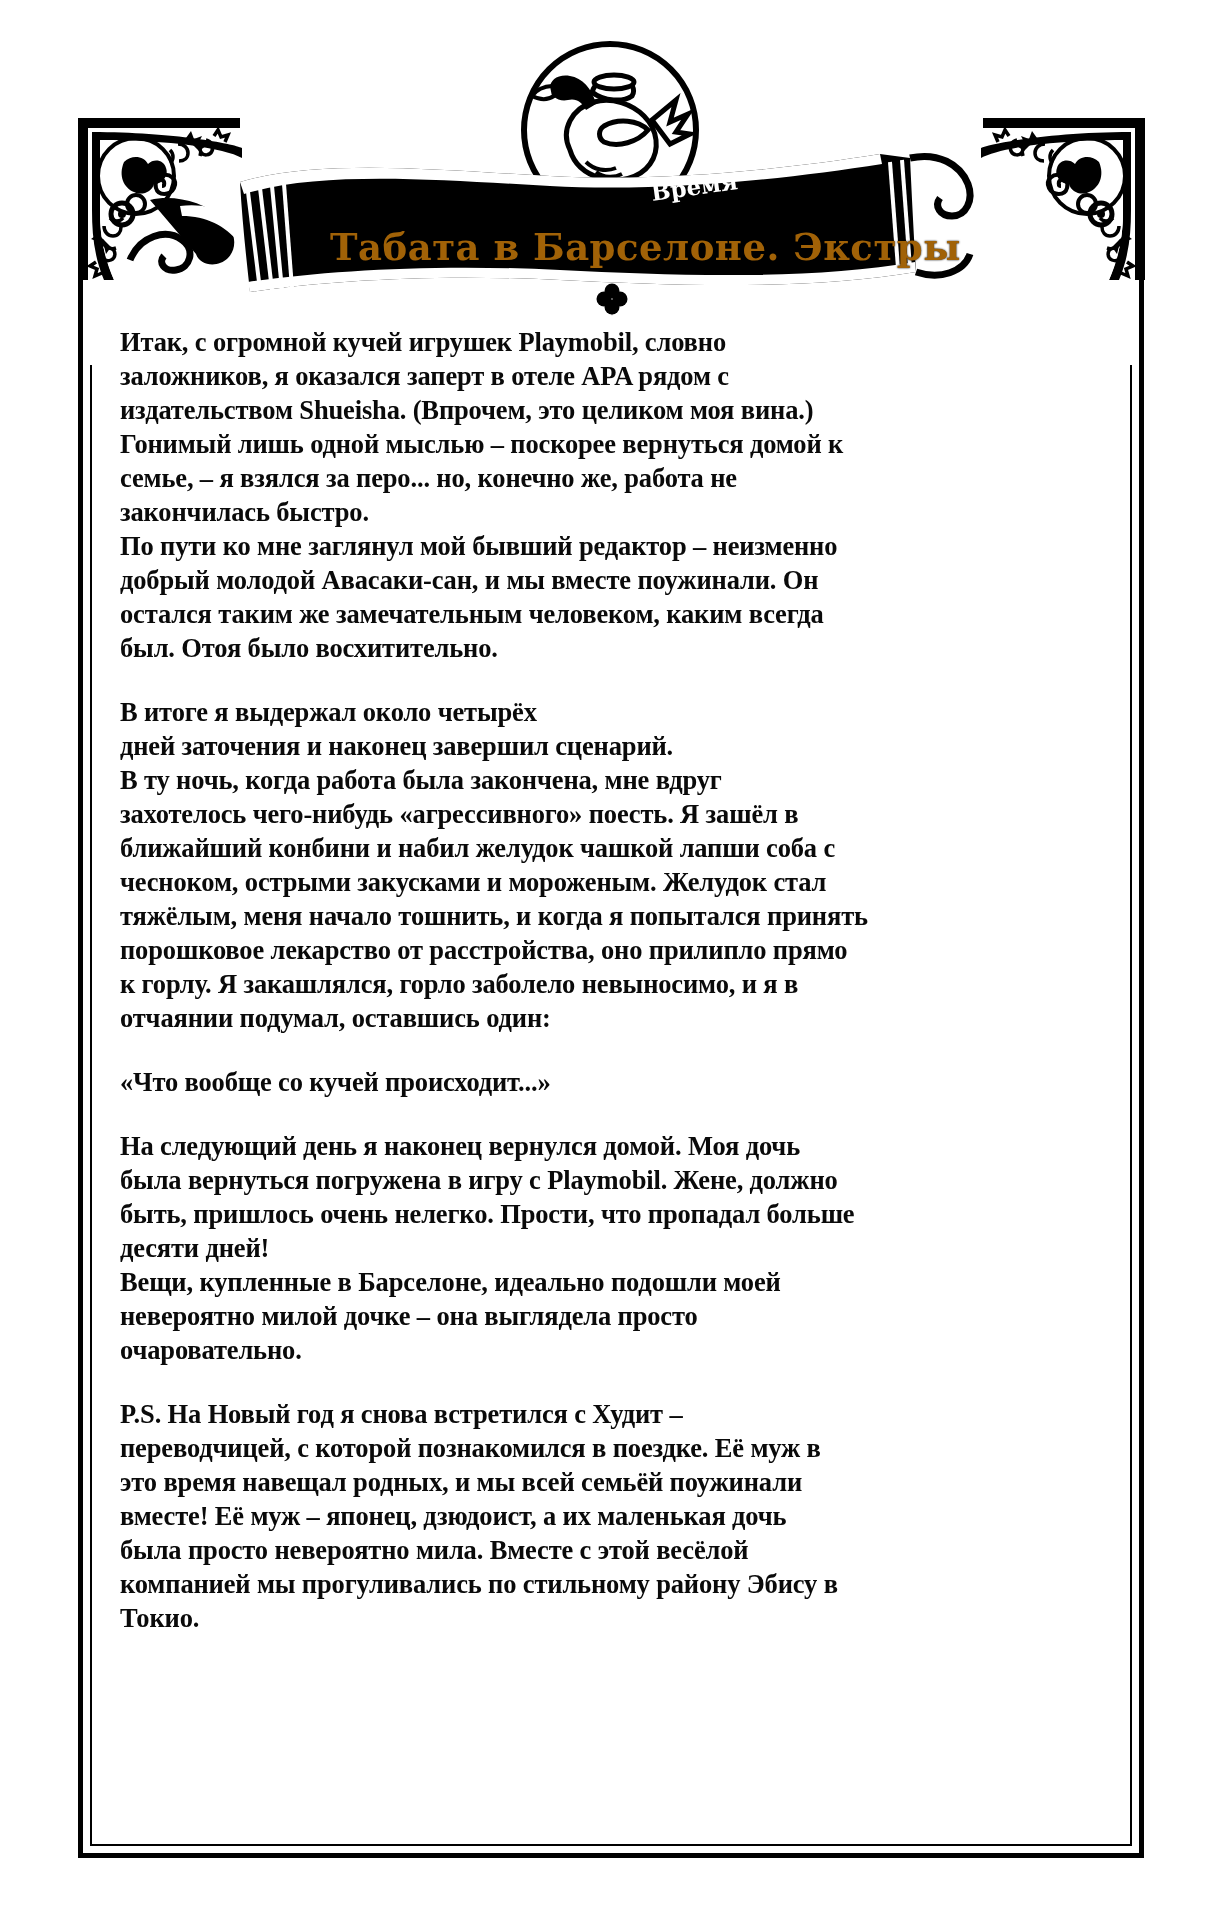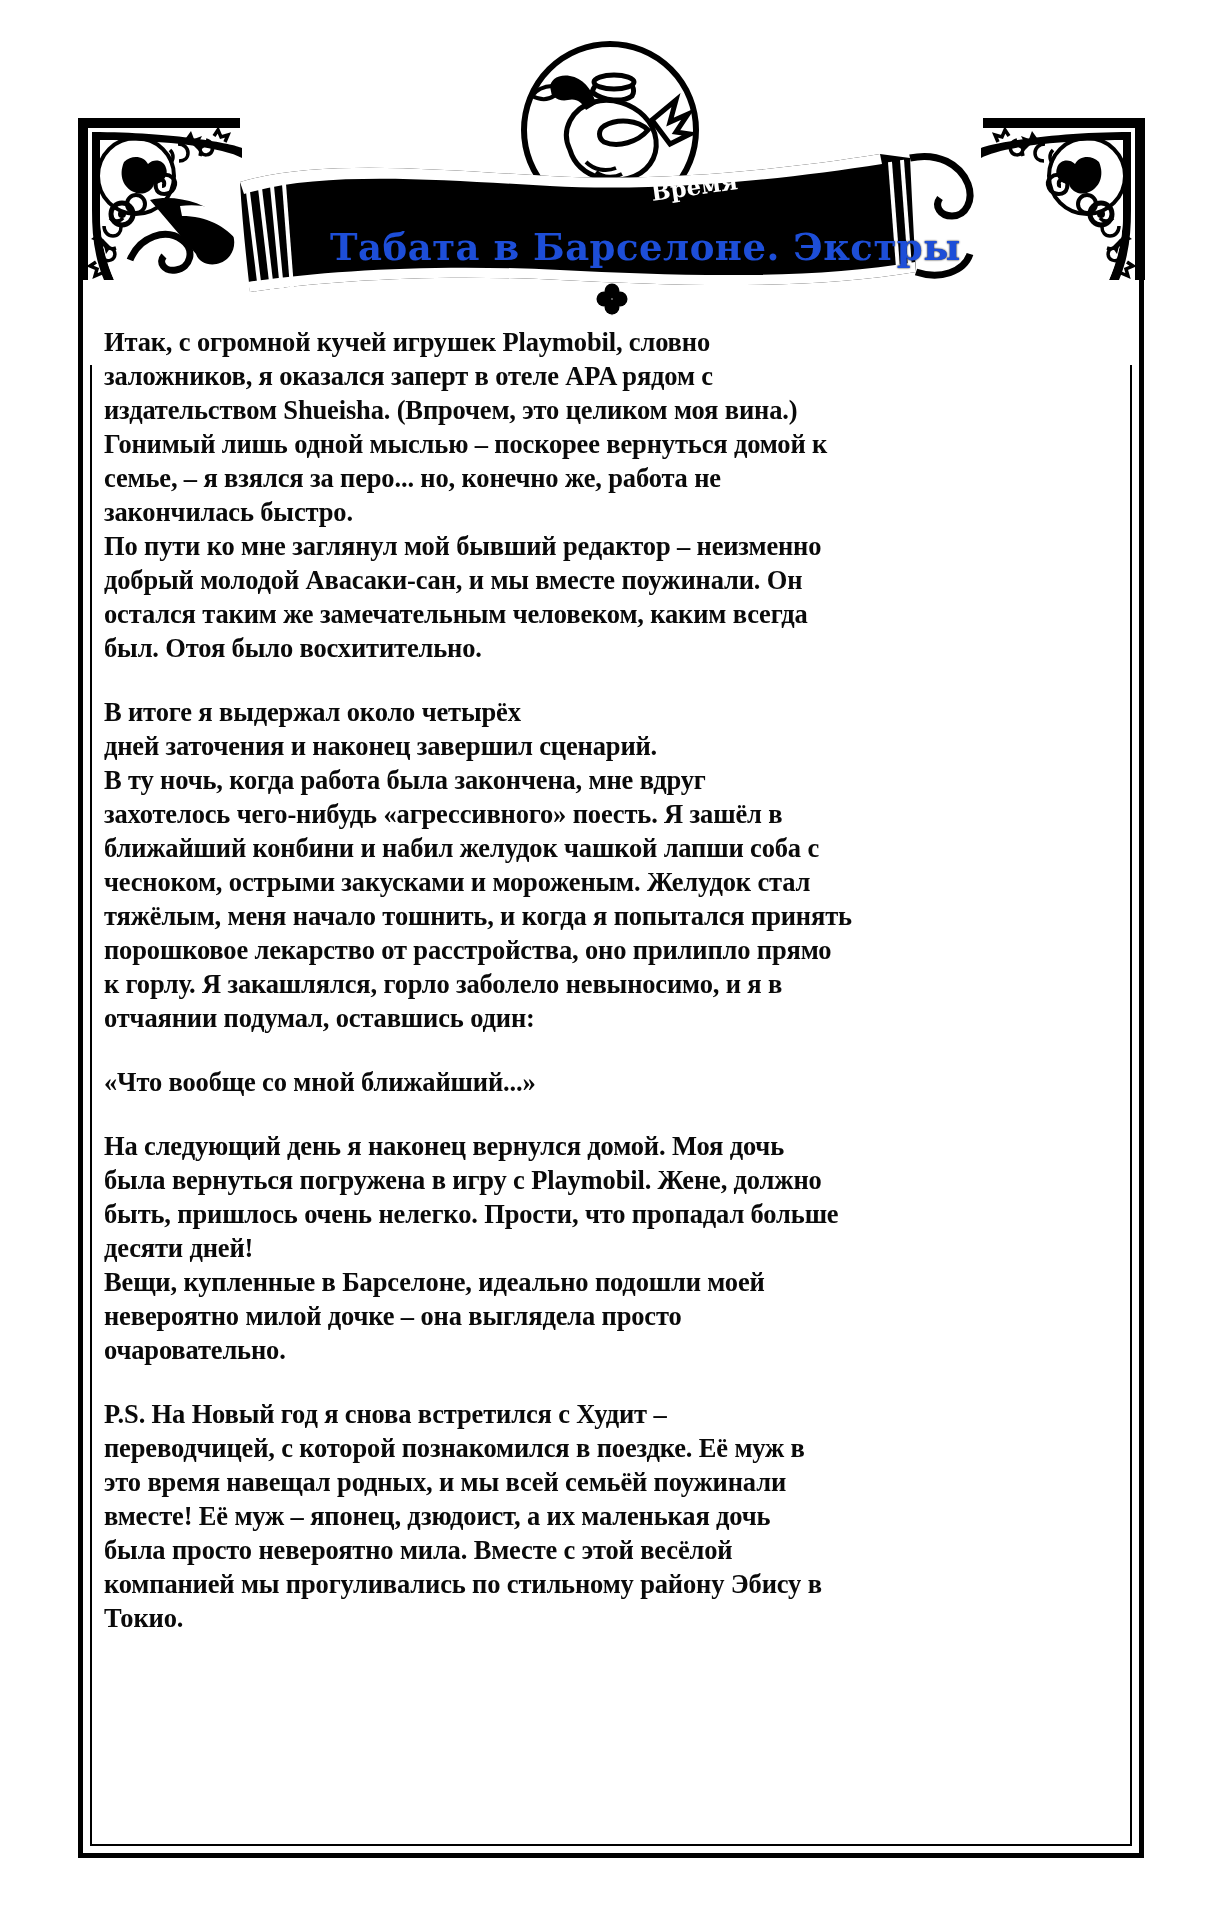--- a/index.html
+++ b/index.html
@@ -24,39 +24,39 @@
   .vignette{position:absolute;left:500px;top:30px;width:220px;height:200px;}
   .vignette svg{display:block;}
 
   
   .banner{position:absolute;left:120px;top:140px;width:860px;height:160px;}
   .banner svg{display:block;}
 
   .banner-title{
     position:absolute;left:330px;top:225px;width:520px;
     font-family:"DejaVu Serif",serif;
-    font-size:37px;font-weight:700;color:#1d4ed8;
+    font-size:37px;font-weight:700;color:#a16207;
     letter-spacing:0.5px;white-space:nowrap;
     text-shadow:0 0 2px #000;
   }
   .banner-sup{
     position:absolute;left:653px;top:179px;
     font-family:"DejaVu Serif",serif;
     font-size:23px;font-weight:700;color:#fff;
     transform:rotate(-8deg);transform-origin:left bottom;
     white-space:nowrap;
   }
 
   
   .divider{position:absolute;left:0;top:282px;width:1223px;text-align:center;}
   .clover{display:inline-block;width:34px;height:34px;}
 
   
   .body{
-    position:absolute;left:104px;top:325px;width:800px;
+    position:absolute;left:120px;top:325px;width:800px;
   }
   .para{
     font-family:"Liberation Serif",serif;
     font-size:26.5px;
     line-height:34px;
     font-weight:700;
     color:#0a0a0a;
     margin:0 0 0 0;
     letter-spacing:-0.15px;
     white-space:pre-line;
@@ -199,21 +199,21 @@
 дней заточения и наконец завершил сценарий.
 В ту ночь, когда работа была закончена, мне вдруг
 захотелось чего-нибудь «агрессивного» поесть. Я зашёл в
 ближайший конбини и набил желудок чашкой лапши соба с
 чесноком, острыми закусками и мороженым. Желудок стал
 тяжёлым, меня начало тошнить, и когда я попытался принять
 порошковое лекарство от расстройства, оно прилипло прямо
 к горлу. Я закашлялся, горло заболело невыносимо, и я в
 отчаянии подумал, оставшись один:</p>
     <div class="gap"></div>
-    <p class="para">«Что вообще со мной ближайший...»</p>
+    <p class="para">«Что вообще со кучей происходит...»</p>
     <div class="gap"></div>
     <p class="para">На следующий день я наконец вернулся домой. Моя дочь
 была вернуться погружена в игру с Playmobil. Жене, должно
 быть, пришлось очень нелегко. Прости, что пропадал больше
 десяти дней!
 Вещи, купленные в Барселоне, идеально подошли моей
 невероятно милой дочке – она выглядела просто
 очаровательно.</p>
     <div class="gap"></div>
     <p class="para">P.S. На Новый год я снова встретился с Худит –

